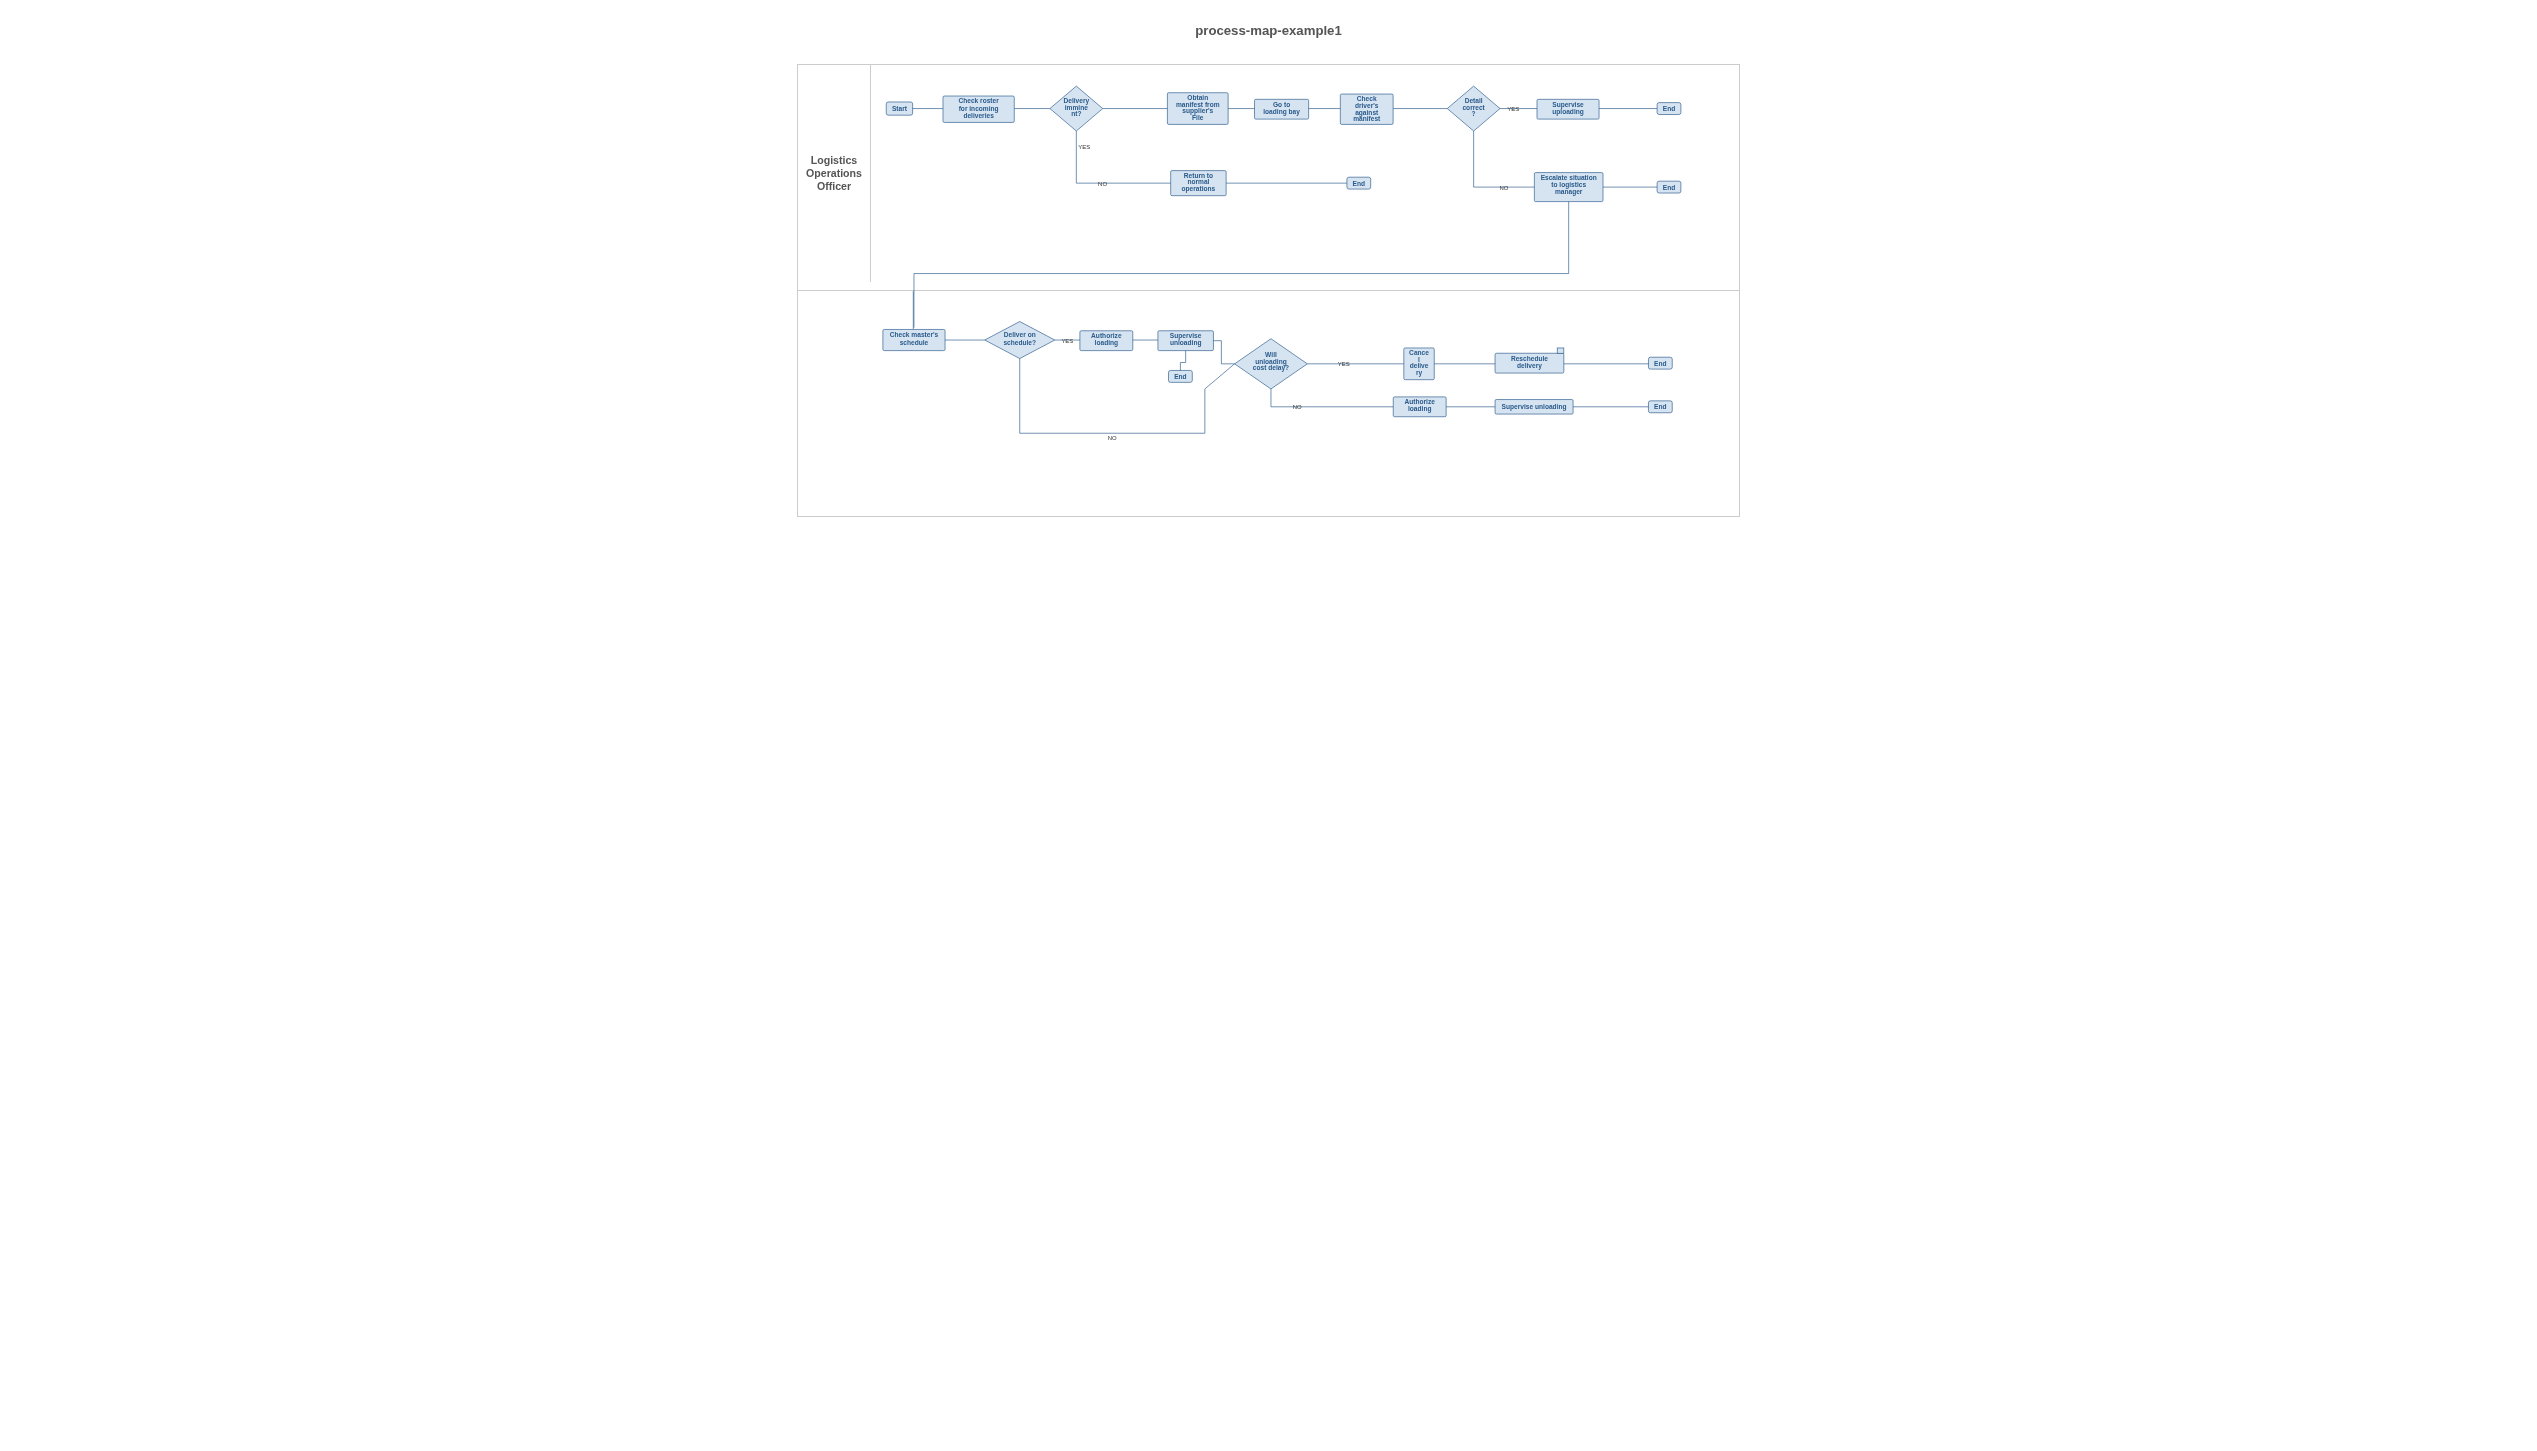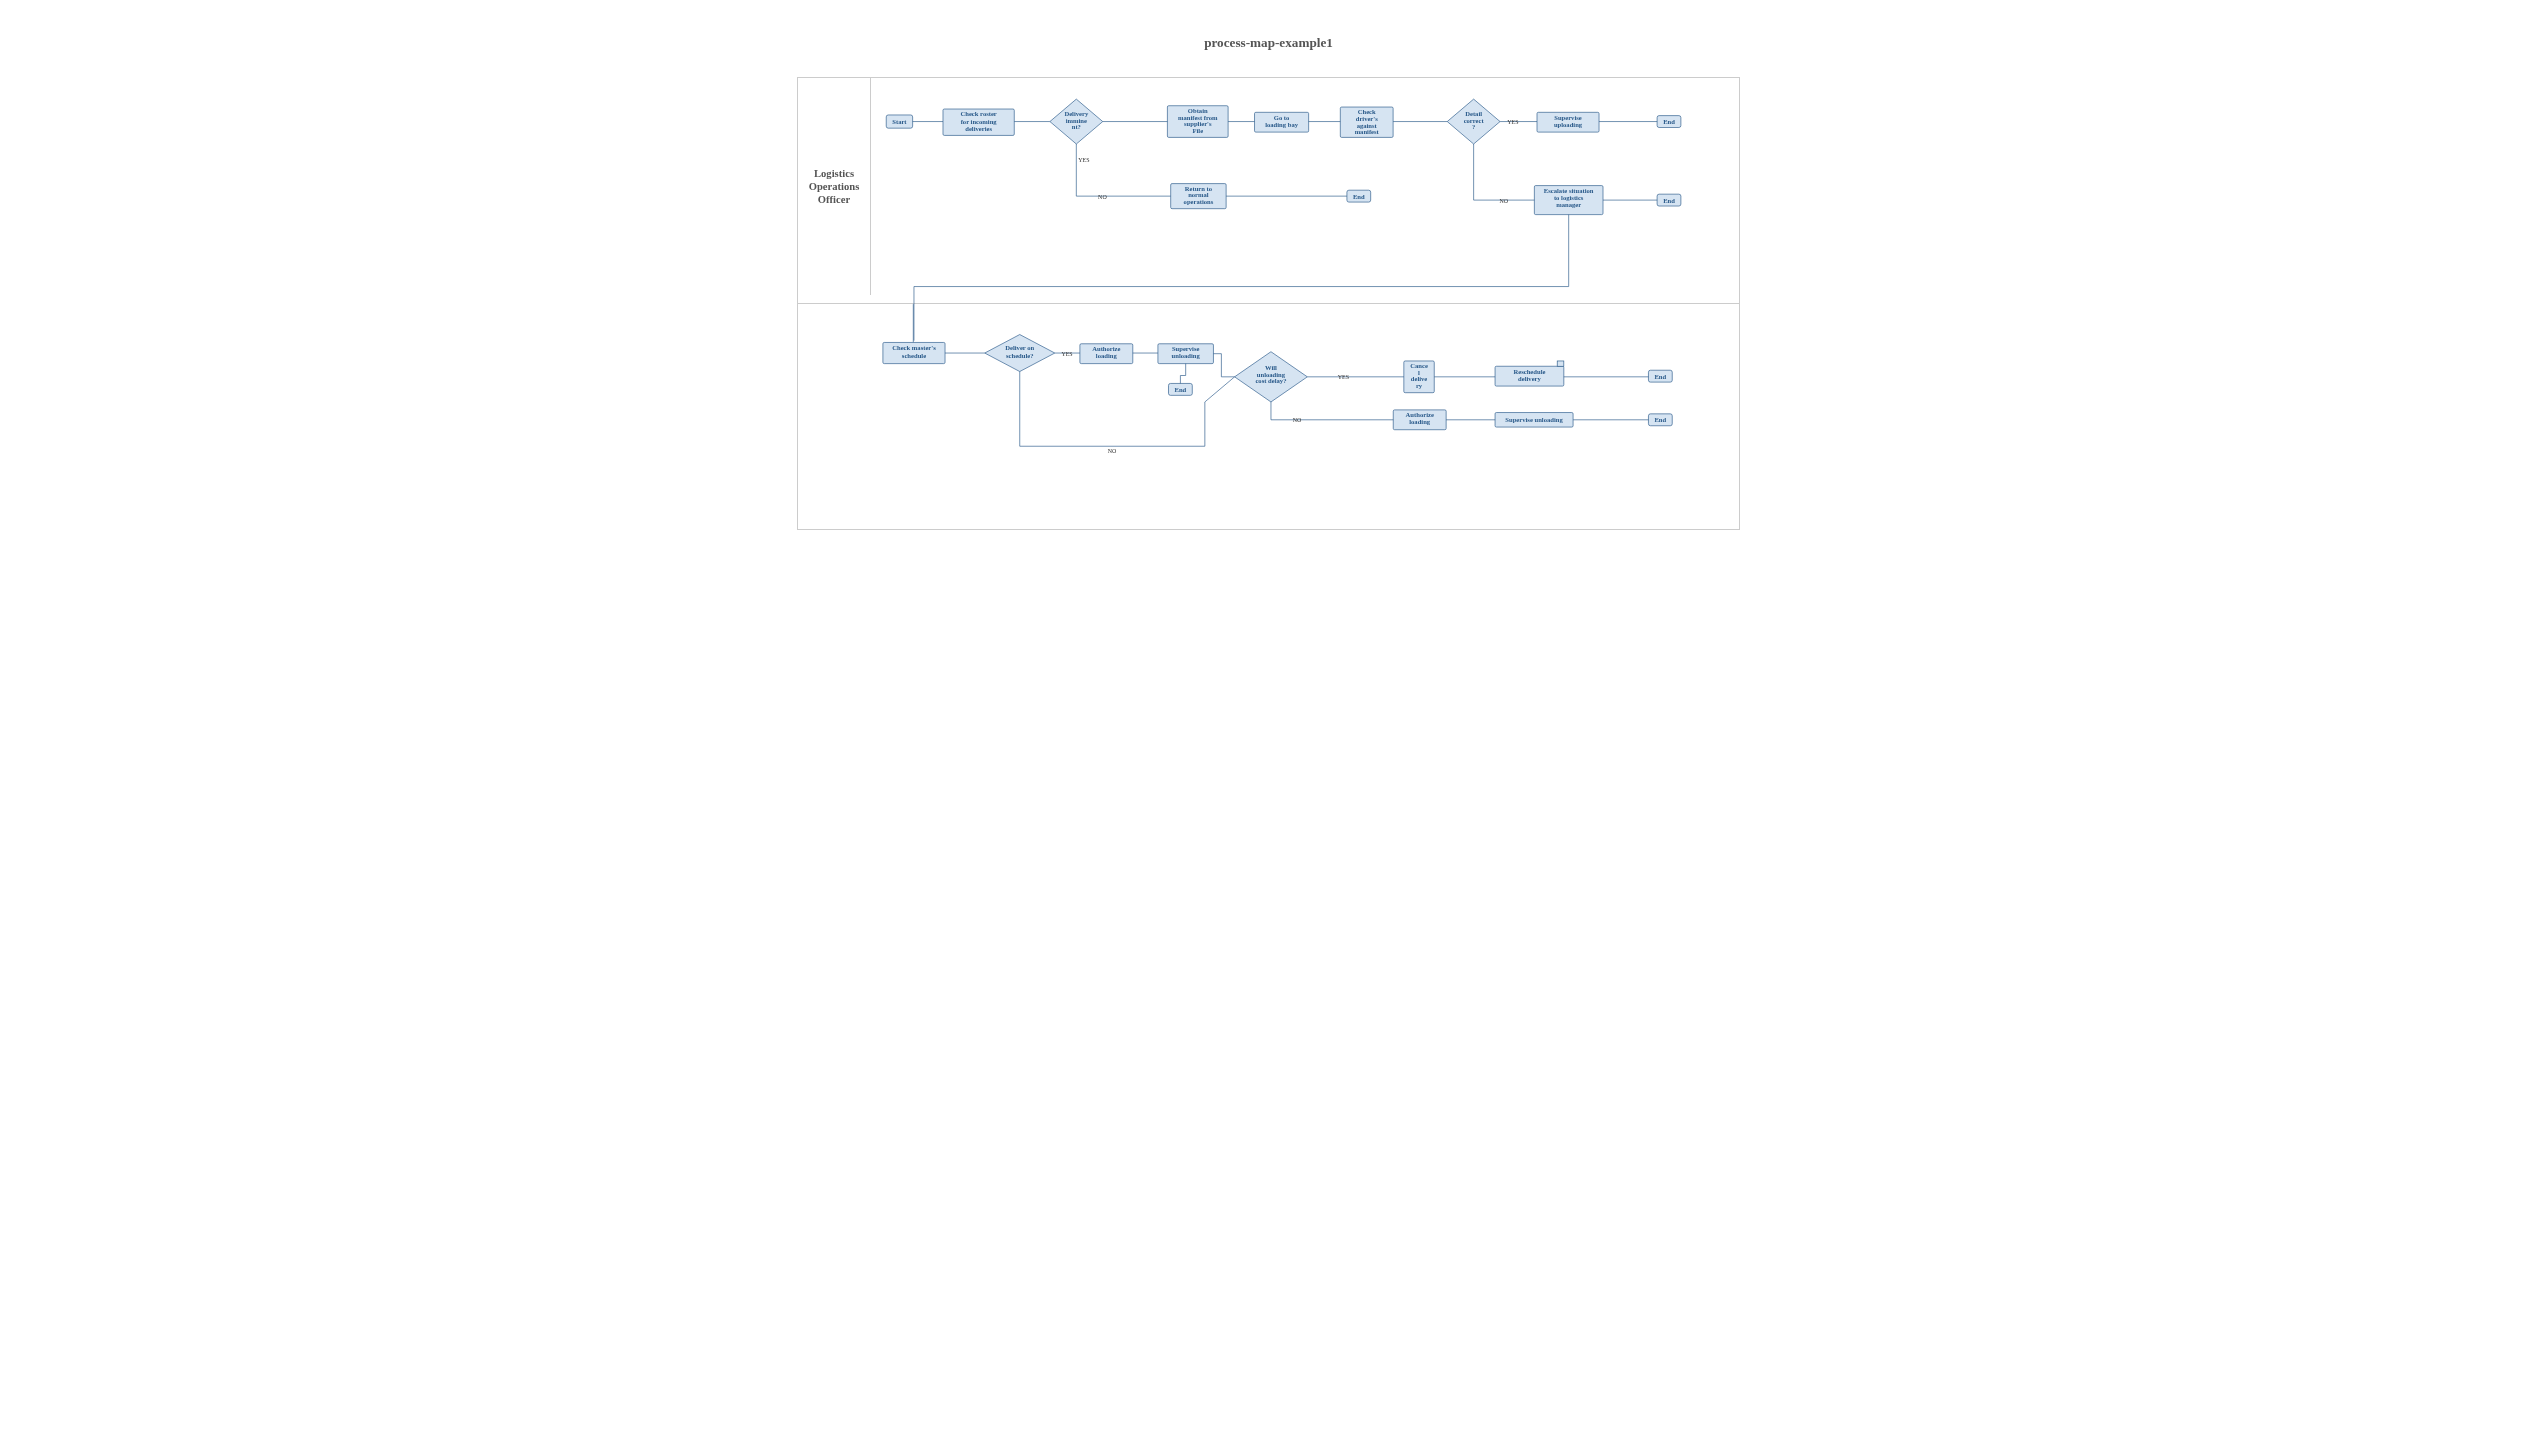--- a/index.html
+++ b/index.html
@@ -1,16 +1,16 @@
 <!DOCTYPE html>
 <html style="font-size:10.6px"><head>
 <meta charset="utf-8">
 <style>
   html,body{margin:0;padding:0;font-family:Verdana,Geneva,sans-serif;background:#fff;color:#333;}
-  .page{width:959px;margin:16px auto;position:relative;font-family:Liberation Serif, serif;}
+  .page{width:959px;margin:4px auto;position:relative;}
   .title{text-align:center;font-weight:700;color:#555;font-size:13.2px;padding:18.5px 0 26.4px;}
   .swimlanes{position:relative;border:0.7px solid #ccc;border-bottom:none;margin:0 8px 26.4px;}
   .lane{position:relative;border-bottom:0.7px solid #ccc;}
   .lane-header{position:absolute;left:0;top:0;bottom:8px;width:73px;border-right:0.7px solid #ccc;display:flex;align-items:center;justify-content:center;text-align:center;font-weight:700;color:#555;font-size:10.6px;line-height:1.25;padding:0 4px;box-sizing:border-box;}
   .lane-body{position:relative;margin-left:73px;}
   .lane-body svg{display:block;}
   
   .node-text{font-size:10px;font-weight:700;fill:#2a5a8a;}
   .edge-text{font-size:9px;fill:#333;}
   .node-fill{fill:#d6e4f2;stroke:#2a5a8a;stroke-width:1;}

